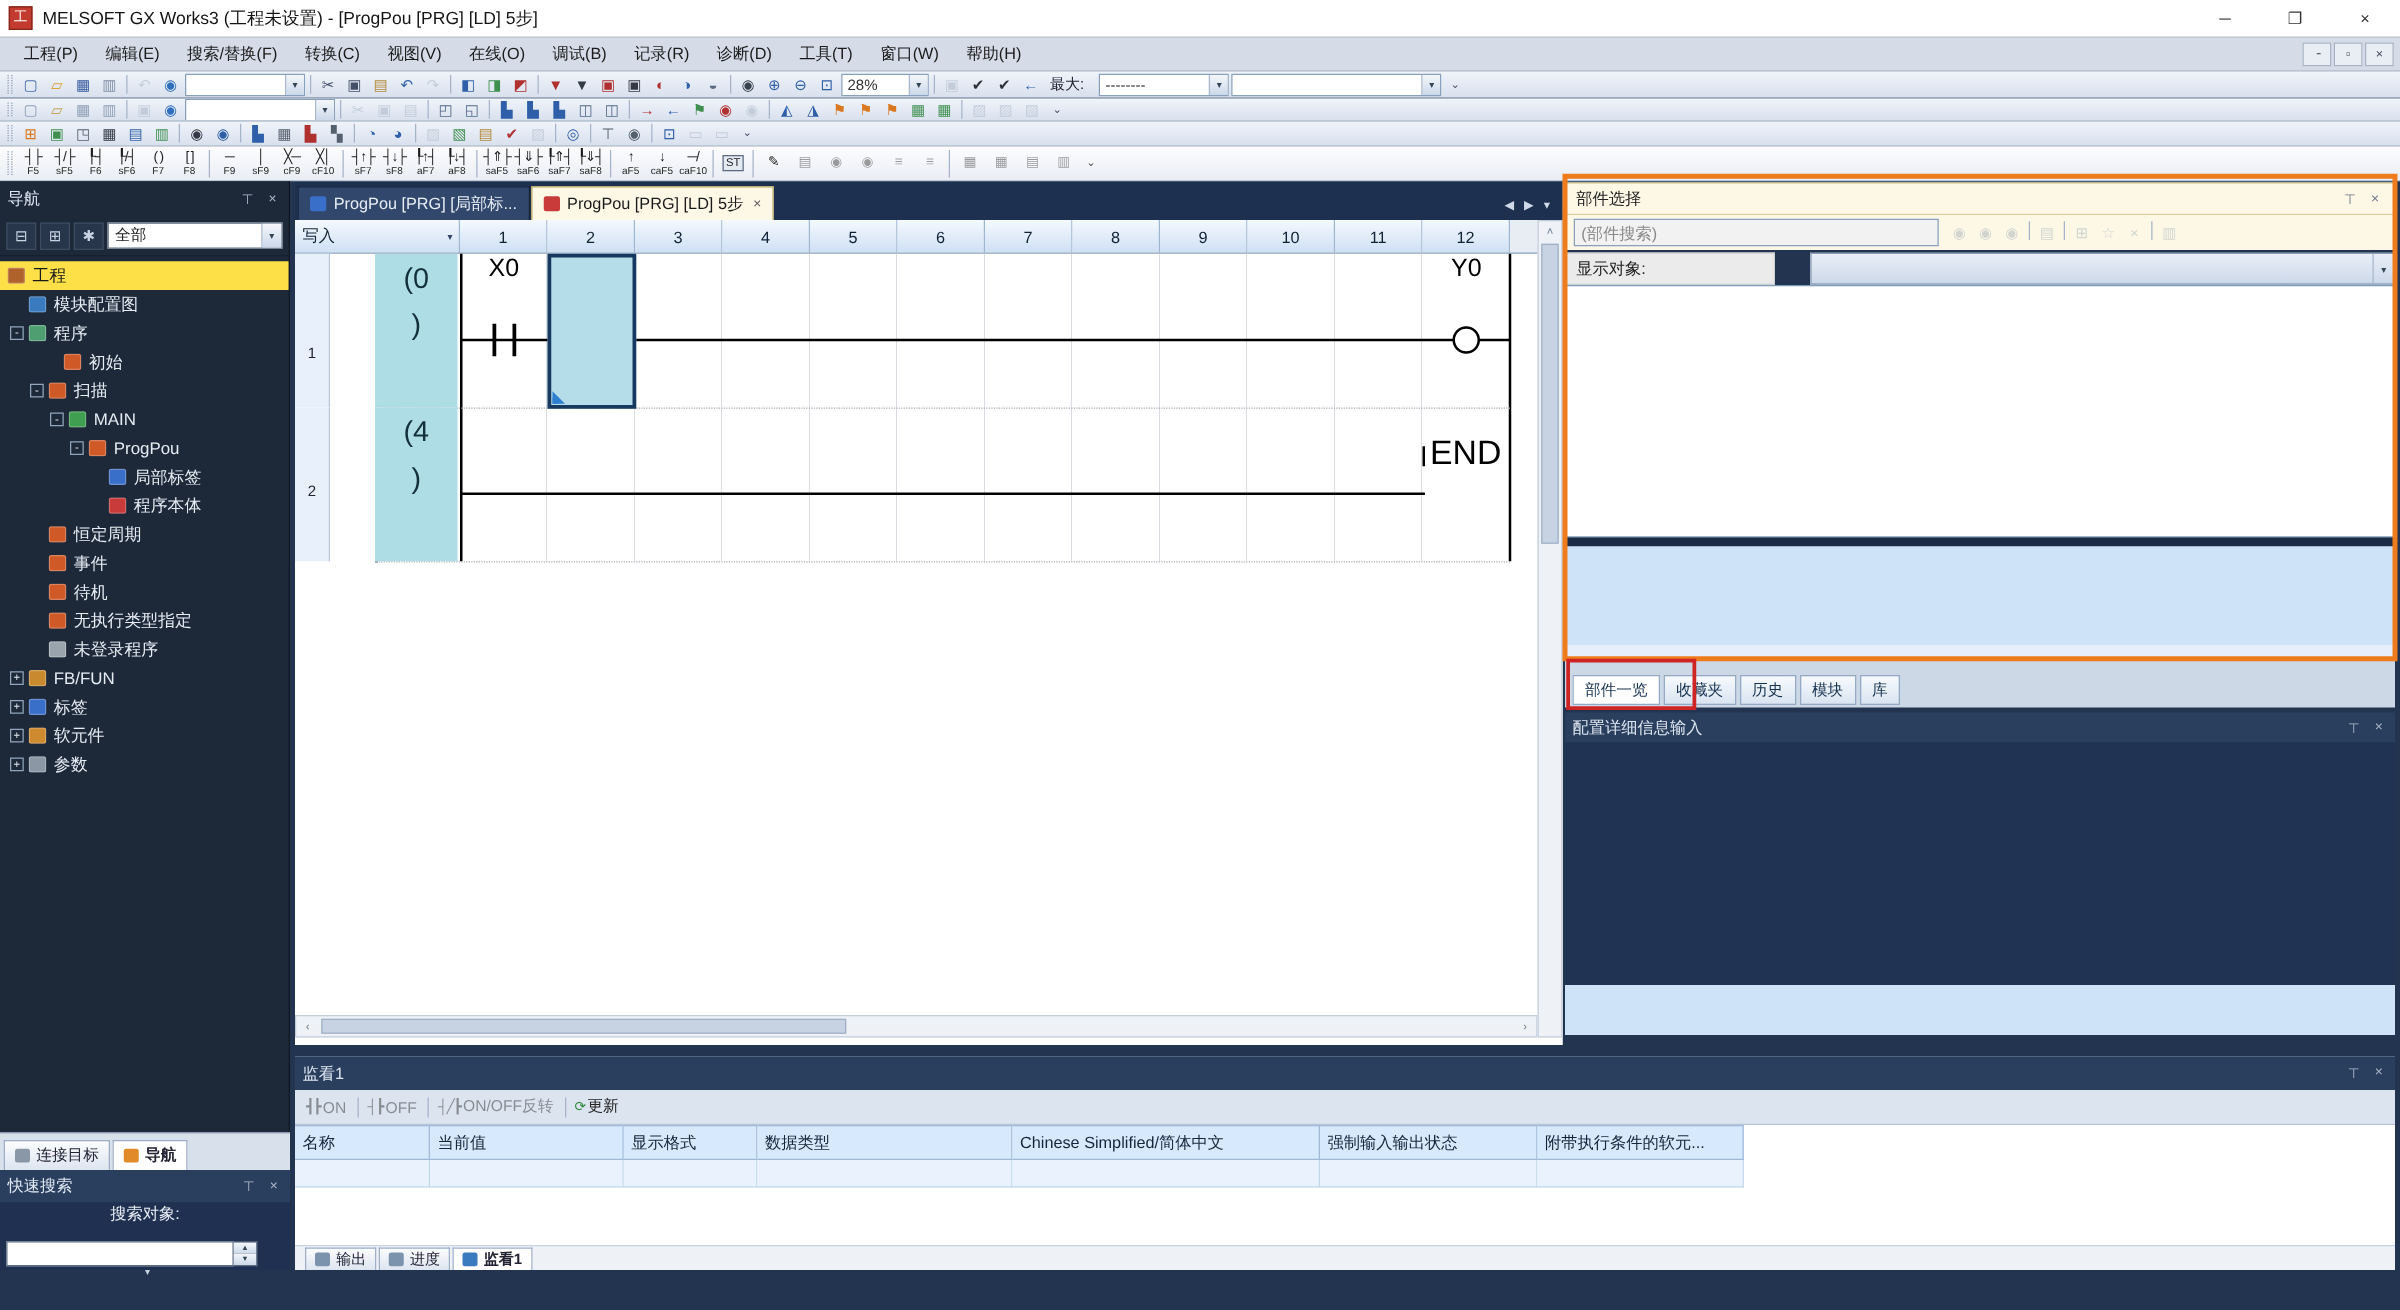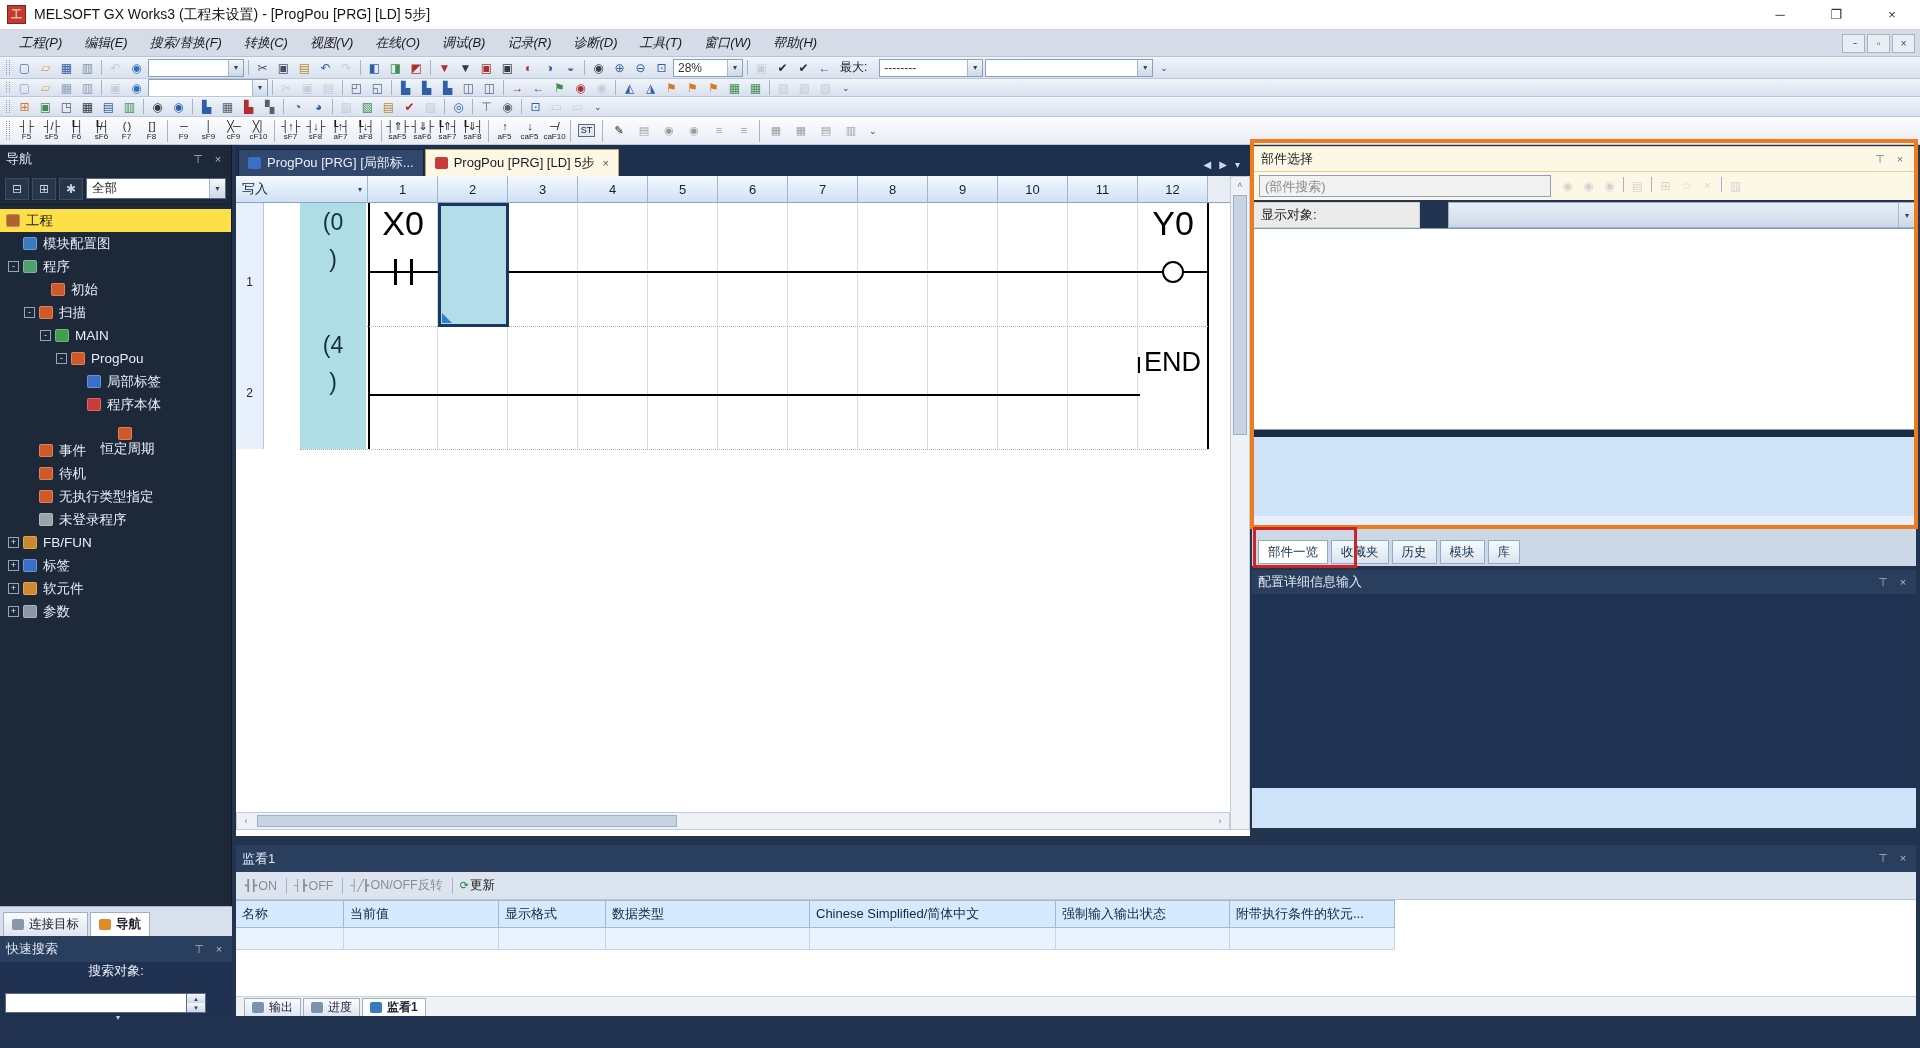--- a/index.html
+++ b/index.html
@@ -9,21 +9,21 @@
   .dots{background-image:radial-gradient(#2f4869 1px,transparent 1px);background-size:4px 4px;}
 
   
   #titlebar{position:absolute;left:0;top:0;width:1920px;height:30px;background:#fff;border-bottom:1px solid #cfd4dc;display:flex;align-items:center;}
   #appicon{width:19px;height:19px;margin:0 8px 0 7px;background:#c23b2e;border:1px solid #7e241b;color:#fff;font-size:11px;line-height:17px;text-align:center;flex:none;}
   #apptitle{font-size:14px;color:#141414;}
   #winbtns{margin-left:auto;display:flex;height:100%;}
   .wbtn{width:56px;height:100%;display:flex;align-items:center;justify-content:center;font-size:13px;color:#333;}
 
   
-  #menubar{position:absolute;left:0;top:30px;width:1920px;height:27px;background:#d5dce8;border-bottom:1px solid #bac4d4;display:flex;align-items:center;padding-left:8px;font-style:italic;}
+  #menubar{position:absolute;left:0;top:30px;width:1920px;height:27px;background:#d5dce8;border-bottom:1px solid #bac4d4;display:flex;align-items:center;padding-left:8px;}
   .mitem{padding:0 11px;font-size:13px;color:#1a1a1a;height:100%;display:flex;align-items:center;}
   #mdibtns{margin-left:auto;display:flex;padding-right:5px;}
   .mdib{width:23px;height:19px;border:1px solid #a8b4c4;background:#e9eef5;font-size:10px;color:#445;display:flex;align-items:center;justify-content:center;margin-left:2px;}
 
   
   .tbrow{position:absolute;left:0;width:1920px;background:linear-gradient(#f0f4fa,#d9e1ee);border-bottom:1px solid #bcc7d8;display:flex;align-items:center;padding-left:6px;overflow:hidden;}
   #tb1{top:57px;height:22px;} #tb2{top:79px;height:18px;} #tb3{top:97px;height:20px;}
   #tb4{top:117px;height:28px;background:linear-gradient(#fdfdfe,#e9edf4);}
   .grip{width:4px;height:70%;border-left:1px dotted #8d9cb4;border-right:1px dotted #8d9cb4;margin:0 4px 0 0;flex:none;}
   .tok{display:inline-flex;align-items:center;justify-content:center;height:18px;margin:0 1px;flex:none;position:relative;}
@@ -91,21 +91,21 @@
   .lhc{width:70px;height:27px;background:linear-gradient(#f4f9fe,#cfe0f4);border-right:1px solid #9fb6d0;border-bottom:1px solid #8aa4c0;color:#123;font-size:13px;display:flex;align-items:center;justify-content:center;flex:none;}
   #lhfill{left:972px;width:42px;background:#e8edf4;border-bottom:1px solid #8aa4c0;}
   .numcol{position:absolute;left:0;width:28px;background:#e8f1fb;border-right:1px solid #b8c8da;color:#223;font-size:12px;text-align:center;}
   .stepcol{position:absolute;left:64px;width:66px;background:#aedde6;color:#13303c;font-size:23px;text-align:center;line-height:1.0;}
   .grid{position:absolute;left:132px;top:27px;width:840px;height:246px;
         background-image:repeating-linear-gradient(90deg,transparent 0 69px,#d9dde2 69px 70px);}
   .rail{position:absolute;width:2px;background:#000;top:27px;height:246px;}
   .dotline{position:absolute;left:64px;width:908px;border-top:1px dotted #a9adb4;height:0;}
   .wire{position:absolute;height:2px;background:#000;}
   .cbar{position:absolute;width:3px;height:26px;background:#000;}
-  .ldlabel{position:absolute;font-size:34px;color:#000;font-family:"Liberation Sans",sans-serif;}
+  .ldlabel{position:absolute;font-size:20px;color:#000;font-family:"Liberation Sans",sans-serif;}
   .coil{position:absolute;width:22px;height:22px;border:2px solid #000;border-radius:50%;background:#fff;}
   #selcell{position:absolute;left:202px;top:27px;width:71px;height:124px;background:#b5dde9;border:3px solid #17395f;}
   #selcell:after{content:"";position:absolute;left:1px;bottom:1px;border:5px solid transparent;border-left-color:#2f7fd0;border-bottom-color:#2f7fd0;}
   #endwrap{position:absolute;left:908px;top:171px;width:66px;height:36px;overflow:hidden;font-size:27px;color:#000;}
   #endtick{position:absolute;left:902px;top:181px;width:2px;height:16px;background:#000;}
   
   .sb{position:absolute;background:#eef2f7;border:1px solid #c3cdda;display:flex;align-items:center;justify-content:center;color:#6b7a90;font-size:9px;}
   #vsb{left:994px;top:0;width:20px;height:654px;flex-direction:column;justify-content:flex-start;}
   #vsbthumb{width:14px;height:240px;background:#c7d3e2;border:1px solid #9fb0c6;margin-top:2px;}
   #hsb{left:0;top:636px;width:994px;height:18px;justify-content:flex-start;}
@@ -566,21 +566,21 @@
         <div class="titem" style="padding-left: 72px;">
           <span class="tbox"></span>
           <span class="ticon" style="background: rgb(58, 111, 201);"></span>
           <span class="tl">局部标签</span>
         </div>
         <div class="titem" style="padding-left: 72px;">
           <span class="tbox"></span>
           <span class="ticon" style="background: rgb(201, 58, 58);"></span>
           <span class="tl">程序本体</span>
         </div>
-        <div class="titem" style="padding-left: 24px; flex-direction: column;">
+        <div class="titem" style="padding-left: 24px;">
           <span class="tbox"></span>
           <span class="ticon" style="background: rgb(207, 90, 40);"></span>
           <span class="tl">恒定周期</span>
         </div>
         <div class="titem" style="padding-left: 24px;">
           <span class="tbox"></span>
           <span class="ticon" style="background: rgb(207, 90, 40);"></span>
           <span class="tl">事件</span>
         </div>
         <div class="titem" style="padding-left: 24px;">

